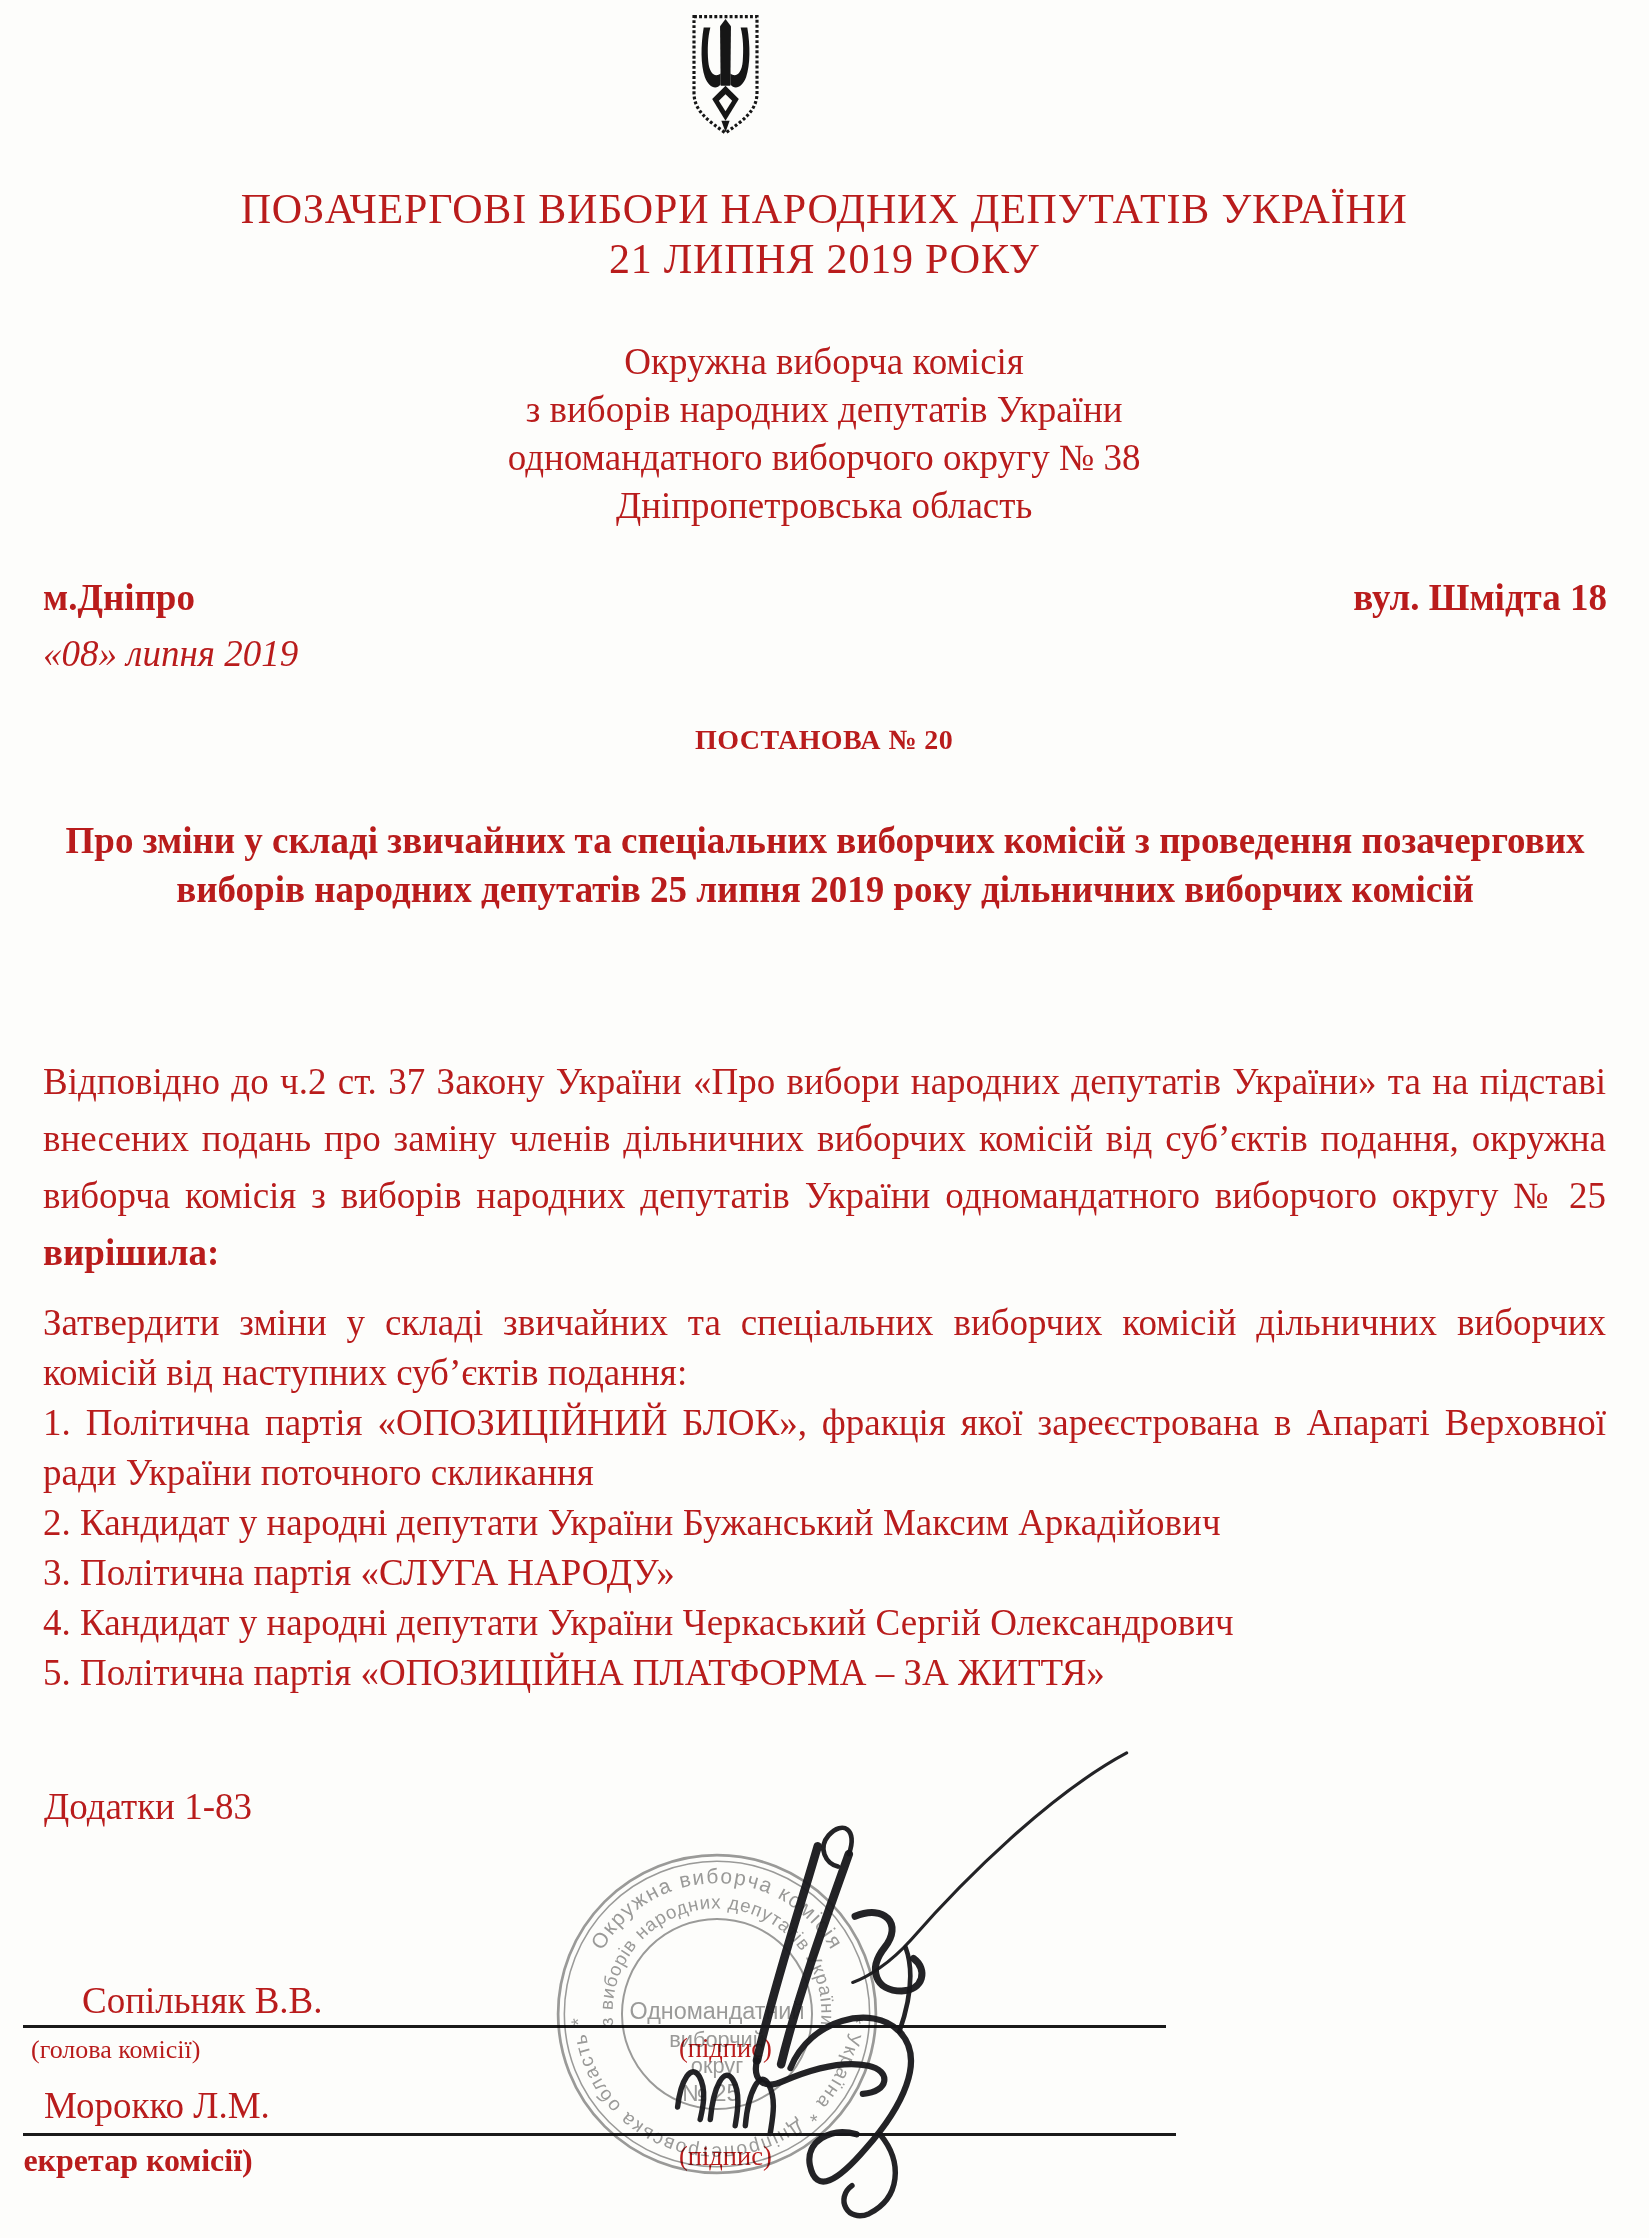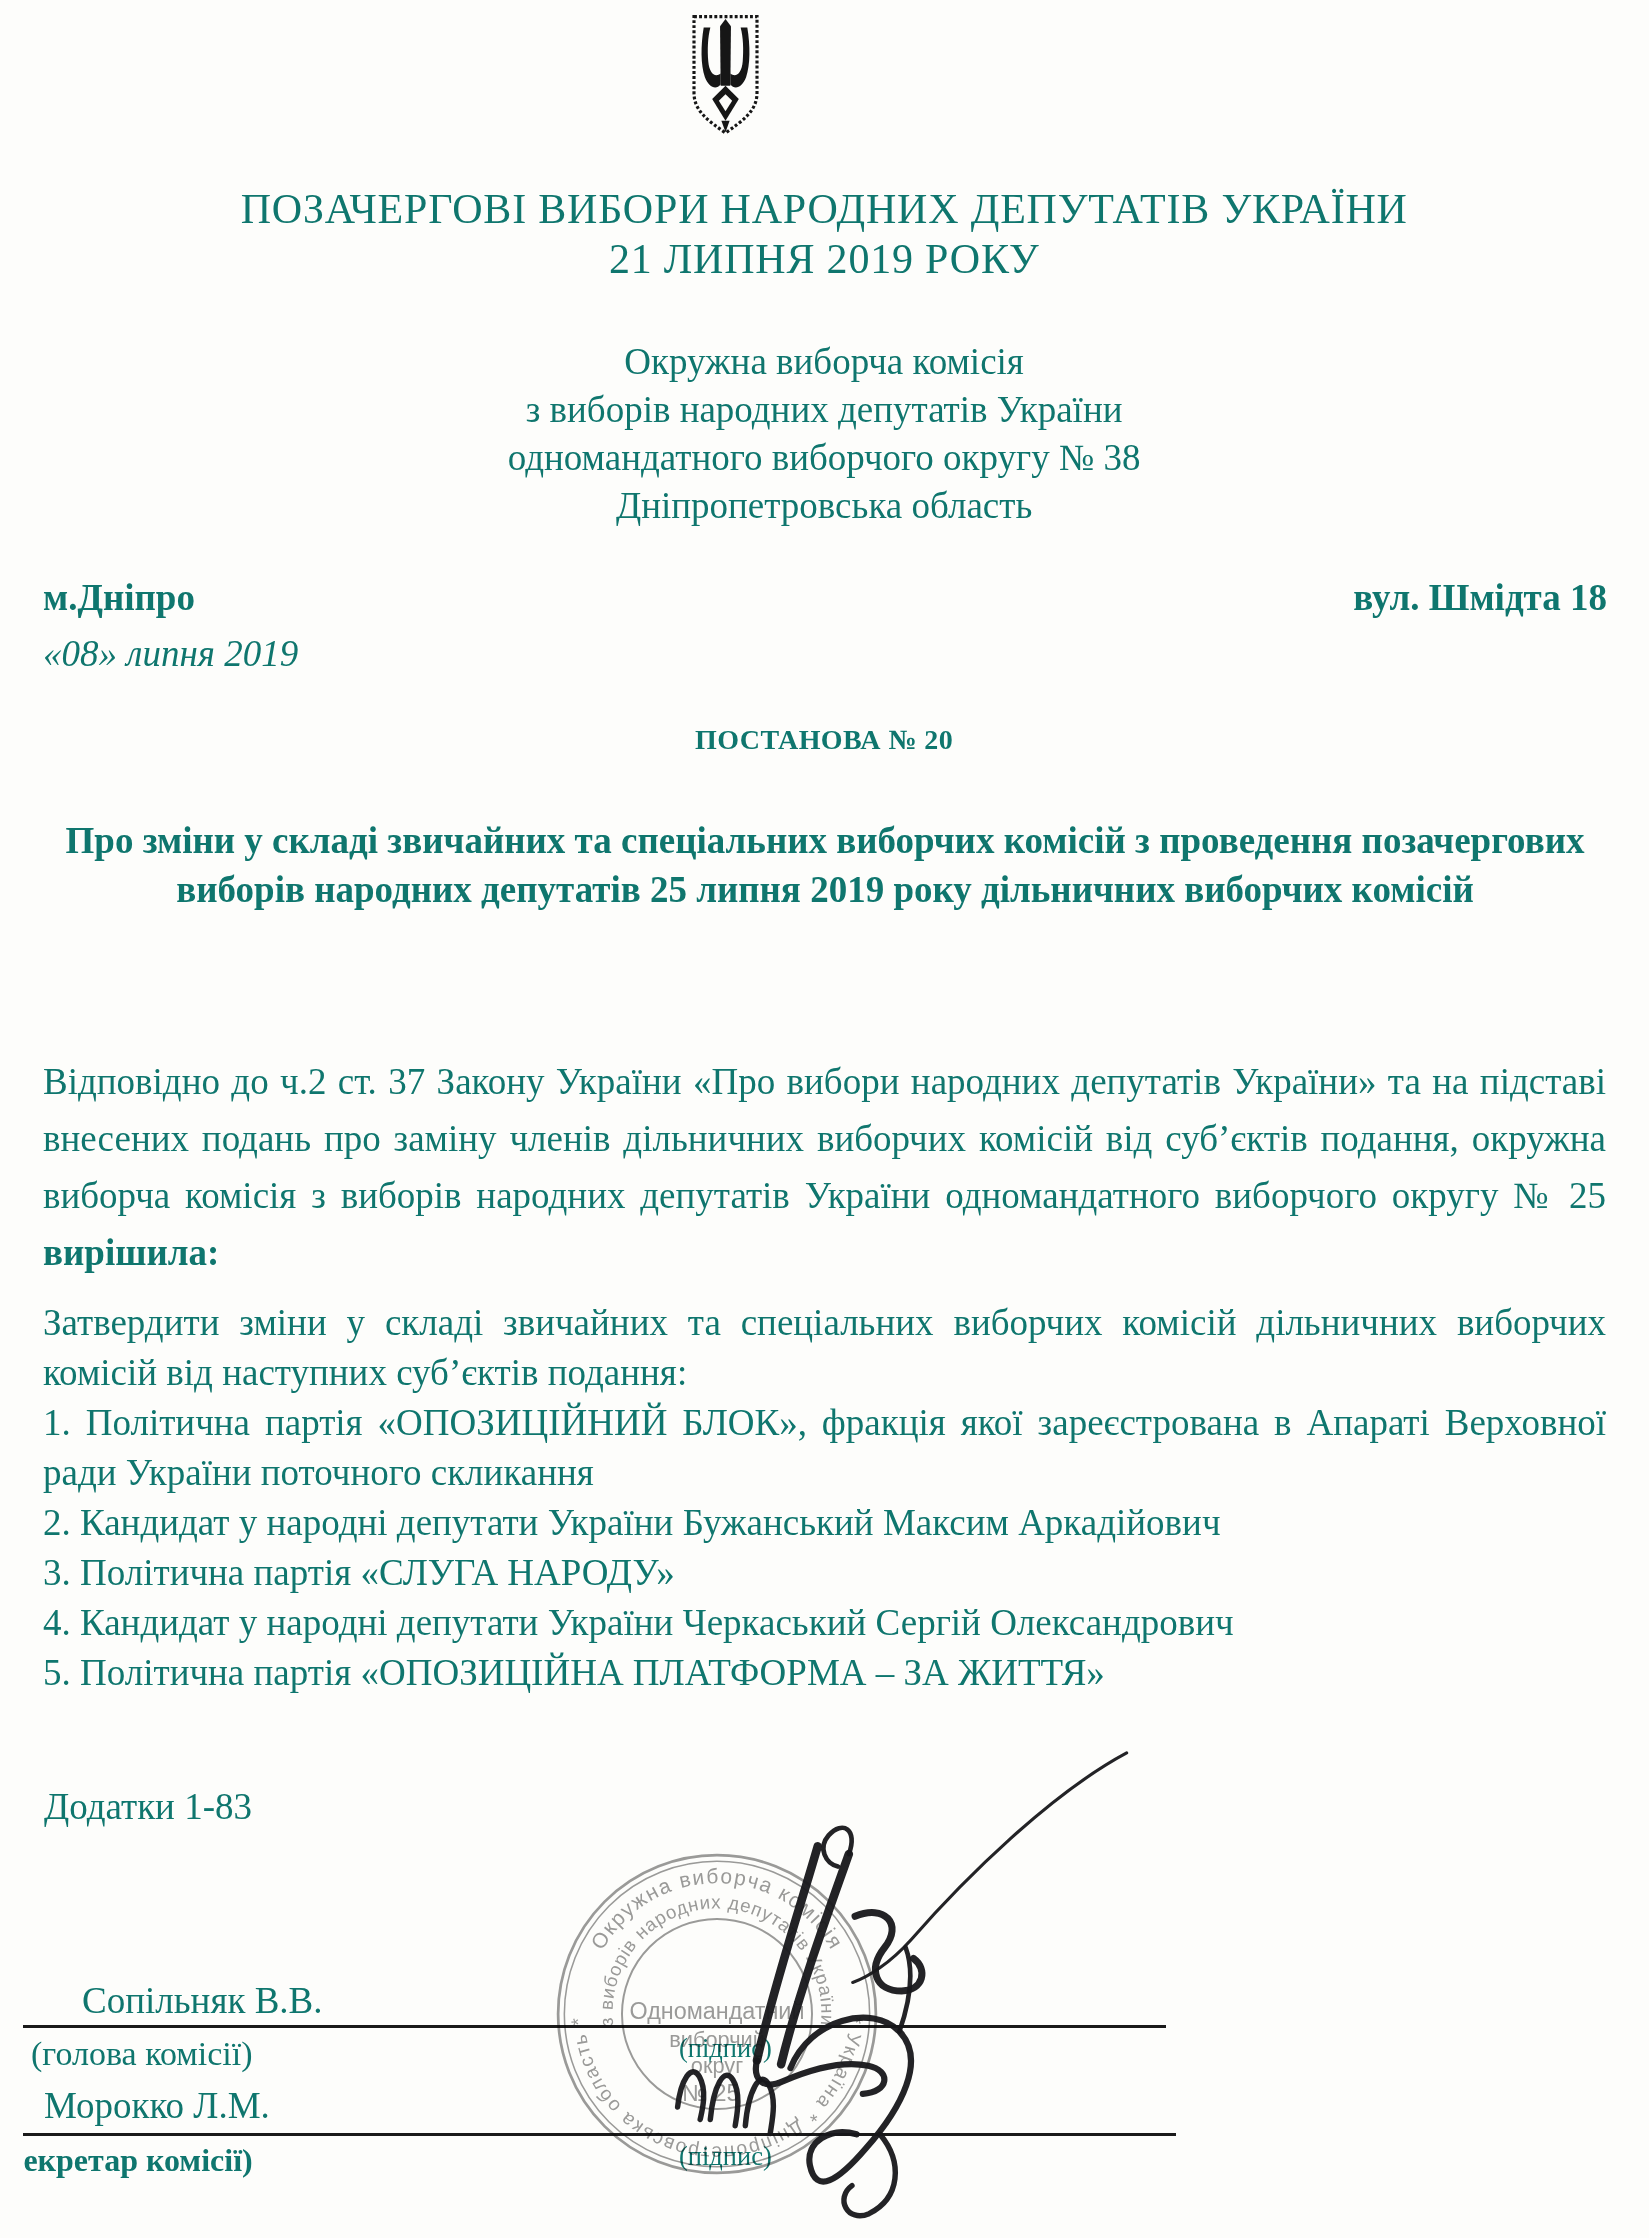--- a/index.html
+++ b/index.html
@@ -2,21 +2,21 @@
 <html lang="uk" style="font-size:12.5px"><head>
 <meta charset="utf-8">
 <style>
   html,body{margin:0;padding:0;background:#e8e8e8;}
   .page{
     position:relative;
     width:1649px;height:2239px;
     margin:0 auto;
     background:#fdfdfb;
     font-family:"Liberation Serif", serif;
-    color:#0f766e;
+    color:#b91c1c;
     overflow:hidden;
   }
   .center{text-align:center;}
   
   .emblem{position:absolute;top:12.5px;left:689px;width:73px;height:126px;}
   
   .header-block{position:absolute;top:184px;left:6.2px;width:1636px;font-size:42px;line-height:50px;letter-spacing:0.8px;}
   .commission-block{position:absolute;top:338px;left:3.1px;width:1642px;font-size:37px;line-height:48px;}
   
   .place-row{position:absolute;top:576px;left:43px;width:1564px;display:flex;justify-content:space-between;font-size:37px;font-weight:bold;}
@@ -26,21 +26,21 @@
   .subject{position:absolute;top:816px;left:61px;width:1528px;font-weight:bold;font-size:37px;line-height:49px;text-align:center;}
   
   .para1{position:absolute;top:1053px;left:43px;width:1563px;font-size:37px;line-height:57px;text-align:justify;}
   .block2{position:absolute;top:1298px;left:43px;width:1563px;font-size:37px;line-height:50px;text-align:justify;}
   .attachments{position:absolute;top:1785px;left:44px;font-size:37px;}
   
   .sig-name-1{position:absolute;top:1979px;left:44px;font-size:37px;margin-left:38px;}
   .sig-name-2{position:absolute;top:2084px;left:44px;font-size:37px;}
   .sig-line-1{position:absolute;top:2025px;left:23.4px;width:1143px;border-top:3.1px solid #1a1a1a;}
   .sig-line-2{position:absolute;top:2133px;left:23.4px;width:1153px;border-top:3.1px solid #1a1a1a;}
-  .sig-role-1{position:absolute;top:2035px;left:31px;font-size:34px;}
+  .sig-role-1{position:absolute;top:2035px;left:31px;font-size:26px;}
   .sig-role-2{position:absolute;top:2142px;left:23.4px;font-size:32px;font-weight:bold;}
   .sig-podpys-1{position:absolute;top:2033px;left:679px;font-size:26.5px;}
   .sig-podpys-2{position:absolute;top:2141px;left:679px;font-size:26.5px;}
   
   .stamp{position:absolute;left:555px;top:1852px;width:324px;height:324px;mix-blend-mode:multiply;opacity:.88;}
   .stamp text{font-family:"Liberation Sans", sans-serif;fill:#8d8d8d;}
   .ink{position:absolute;left:545px;top:1714px;width:631px;height:523px;}
   .ink path{fill:none;stroke:#17171a;stroke-linecap:round;stroke-linejoin:round;opacity:.95;}
 </style>
 </head>

